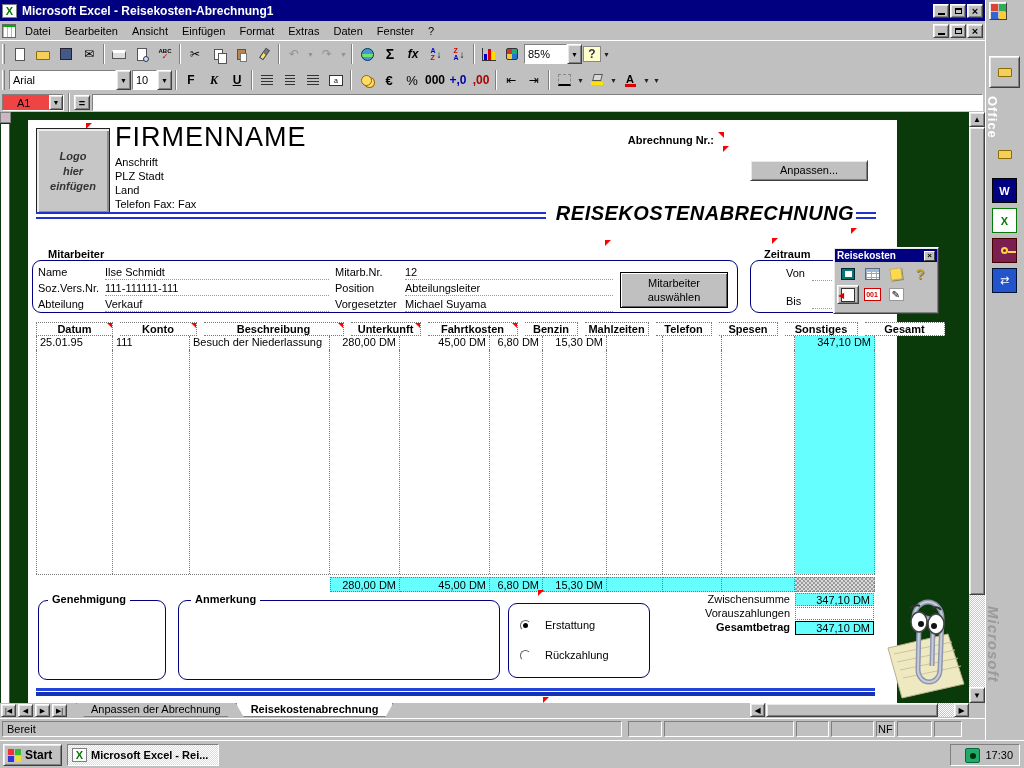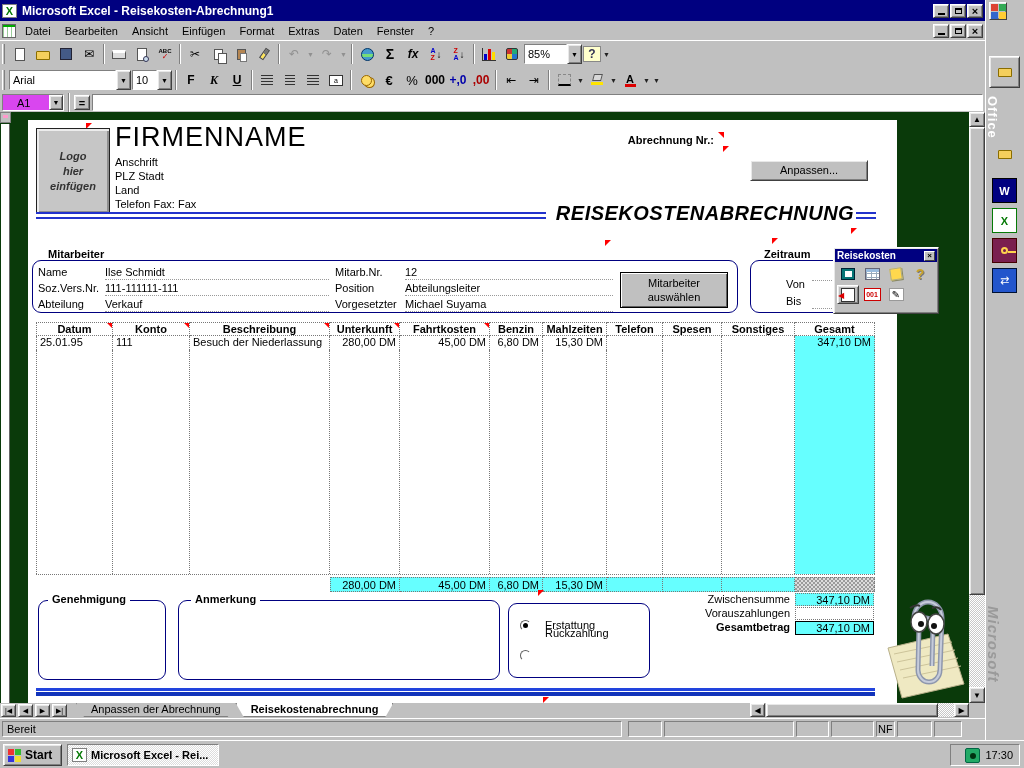--- a/index.html
+++ b/index.html
@@ -60,21 +60,21 @@
   .coin-ic{width:11px;height:11px;border-radius:50%;background:#fd6;border:1px solid #960;box-shadow:3px 2px 0 -1px #fd6,3px 2px 0 0 #960;}
   .num7{font-size:12px;font-weight:bold;}
   .bord-ic{width:13px;height:12px;border:1px dashed #888;border-bottom:2px solid #000;}
   .fill-ic{width:12px;height:12px;display:flex;flex-direction:column;align-items:center;}
   .fill-ic b{width:9px;height:7px;background:#d8d8d8;border:1px solid #555;transform:skewX(-15deg);}
   .fill-ic u{width:12px;height:3px;background:#ffe400;display:block;margin-top:1px;}
   .fcol{display:flex;flex-direction:column;align-items:center;font-weight:bold;font-size:11px;line-height:10px;}
   .fcol u{width:11px;height:3px;background:#d00;display:block;text-decoration:none;}
   
   .formulabar{left:0;top:93px;width:985px;height:19px;display:flex;align-items:center;padding:1px 2px;gap:2px;}
-  .namebox{width:62px;height:17px;background:#d946ef;border:1px solid;border-color:#808080 #fff #fff #808080;display:flex;align-items:center;}
+  .namebox{width:62px;height:17px;background:#ef4444;border:1px solid;border-color:#808080 #fff #fff #808080;display:flex;align-items:center;}
   .namebox .nv{flex:1;padding-left:14px;}
   .namebox .nb{width:14px;height:15px;font-size:7px;display:flex;align-items:center;justify-content:center;}
   .eqbtn{width:16px;height:15px;display:flex;align-items:center;justify-content:center;font-weight:bold;}
   .fml{flex:1;height:17px;background:#fff;border:1px solid;border-color:#808080 #fff #fff #808080;}
   
   .sheetarea{left:0;top:112px;width:969px;height:591px;background:#0a3a0a;overflow:hidden;}
   .corner-w{left:0;top:112px;width:11px;height:11px;background:#c0c0c0;border:1px solid #808080;}
   .corner-w i{display:block;width:5px;height:3px;background:#f9c;margin:2px;}
   .sliver{left:1px;top:124px;width:9px;height:579px;background:#fff;border-right:1px solid #666;}
   .page{left:28px;top:120px;width:869px;height:583px;background:#fff;position:absolute;}
@@ -438,28 +438,28 @@
     <div class="fval" style="left:377px;top:162px;width:208px;">Abteilungsleiter</div>
     <div class="frow" style="left:307px;top:178px;">Vorgesetzter</div>
     <div class="fval" style="left:377px;top:178px;width:208px;">Michael Suyama</div>
     <div class="abs mbtn">
       <span>Mitarbeiter</span><br>
       <span>auswählen</span>
     </div>
 
     <div class="gbox" style="left:722px;top:140px;width:139px;height:53px;"></div>
     <div class="glabel" style="left:732px;top:128px;">Zeitraum</div>
-    <div class="frow" style="left:758px;top:158px;">Von</div>
+    <div class="frow" style="left:758px;top:147px;">Von</div>
     <div class="fval" style="left:784px;top:147px;width:72px;"></div>
     <div class="frow" style="left:758px;top:175px;">Bis</div>
     <div class="fval" style="left:784px;top:175px;width:72px;"></div>
     <span class="redmark l" style="left:577px;top:120px;"></span>
     <span class="redmark l" style="left:744px;top:118px;"></span>
 
-    <div class="tgrid" style="top:202px;">
+    <div class="tgrid" style="top:202px;gap:7px;">
       <div class="hc"><span>Datum</span><span class="hmark"></span></div>
       <div class="hc"><span>Konto</span><span class="hmark"></span></div>
       <div class="hc"><span>Beschreibung</span><span class="hmark"></span></div>
       <div class="hc"><span>Unterkunft</span><span class="hmark"></span></div>
       <div class="hc"><span>Fahrtkosten</span><span class="hmark"></span></div>
       <div class="hc"><span>Benzin</span></div>
       <div class="hc"><span>Mahlzeiten</span></div>
       <div class="hc"><span>Telefon</span></div>
       <div class="hc"><span>Spesen</span></div>
       <div class="hc"><span>Sonstiges</span></div>
@@ -511,21 +511,21 @@
     <div class="sumval" style="top:501px;background:#66ffff;border:1px solid #000;height:14px;">347,10 DM</div>
 
     <div class="gbox" style="left:10px;top:480px;width:128px;height:80px;"></div>
     <div class="glabel" style="left:20px;top:473px;">Genehmigung</div>
     <div class="gbox" style="left:150px;top:480px;width:322px;height:80px;"></div>
     <div class="glabel" style="left:163px;top:473px;">Anmerkung</div>
     <div class="gbox" style="left:480px;top:483px;width:142px;height:75px;"></div>
     <span class="radio sel" style="left:492px;top:500px;"></span>
     <div class="frow" style="left:517px;top:499px;">Erstattung</div>
     <span class="radio" style="left:492px;top:530px;"></span>
-    <div class="frow" style="left:517px;top:507px;">Rückzahlung</div>
+    <div class="frow" style="left:517px;top:529px;">Rückzahlung</div>
 
     <div class="abs" style="left:8px;top:568px;width:839px;height:8px;background:linear-gradient(#2244dd 0 3px,#fff 3px 4px,#1133bb 4px 8px);"></div>
     <span class="redmark l" style="left:515px;top:577px;"></span>
   </div>
 
   <div class="abs vscroll"></div>
   <div class="abs vs-th raised"></div>
   <div class="abs vs-up raised">
       <span class="arrglyph">▲</span>
     </div>

